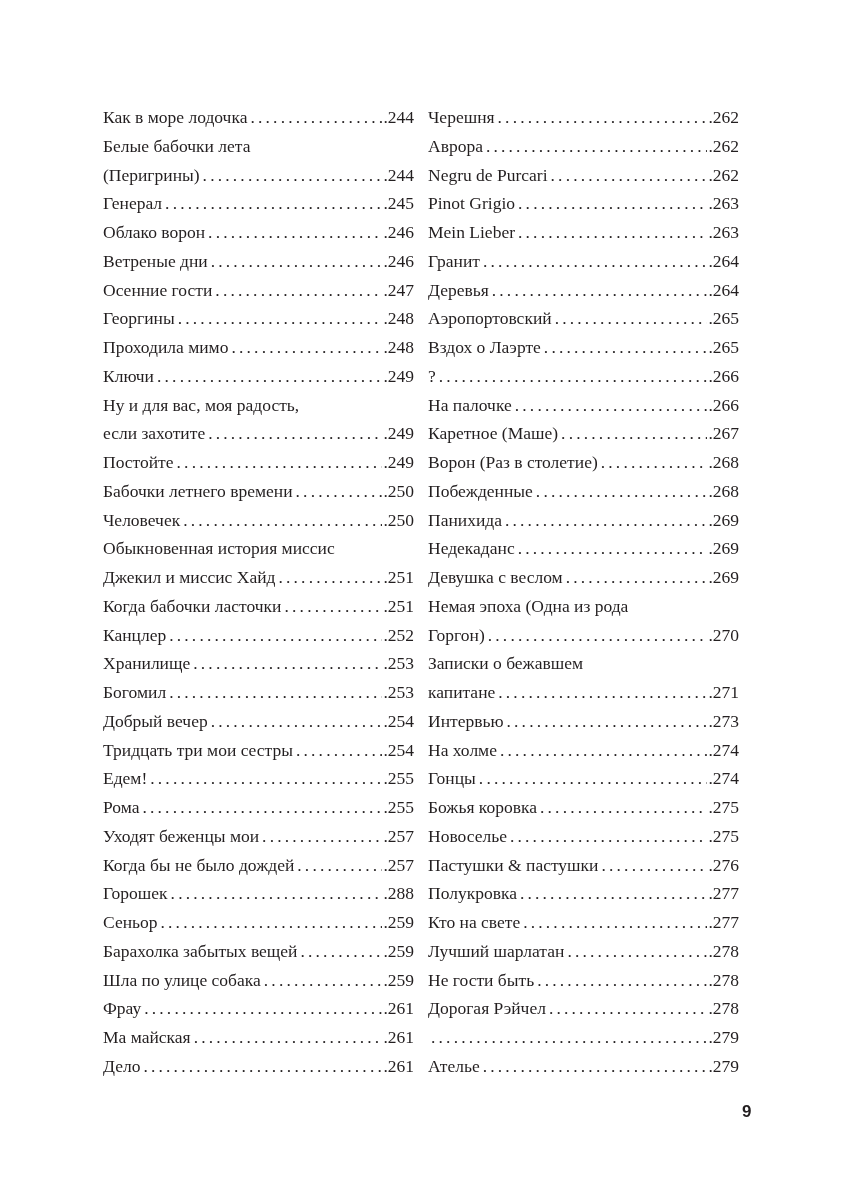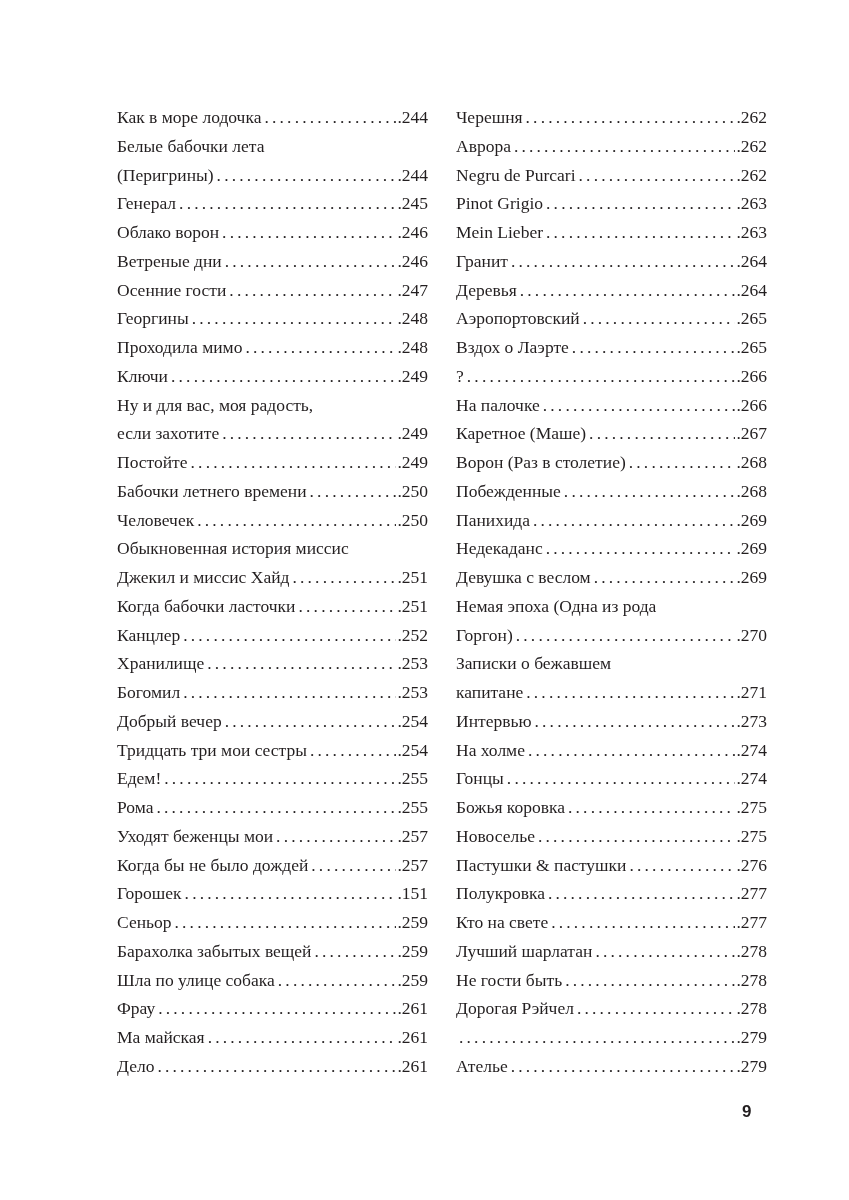--- a/index.html
+++ b/index.html
@@ -1,20 +1,20 @@
 <!DOCTYPE html>
 <html><head>
 <meta charset="utf-8">
 <style>
   html, body { margin: 0; padding: 0; background: #ffffff; }
   body { width: 849px; height: 1200px; position: relative; overflow: hidden;
          font-family: "Liberation Serif", "DejaVu Serif", serif; color: #231f20; }
   .col { position: absolute; top: 103px; width: 311px; }
-  .col-left { left: 117px; }
-  .col-right { left: 456px; }
+  .col-left { left: 103px; }
+  .col-right { left: 428px; }
   .entry { font-size: 17.5px; line-height: 28.75px; }
   .line { display: flex; align-items: baseline; white-space: nowrap; }
   .title { flex: 0 0 auto; }
   .leader { flex: 1 1 auto; overflow: hidden; white-space: nowrap; letter-spacing: 2.6px; margin: 0 1px 0 3px; }
   .leader::before { content: ". . . . . . . . . . . . . . . . . . . . . . . . . . . . . . . . . . . . . . . . . . . . . . . . . . . . . . . . . . . . . . . . . . . . . . . . . . . . . . . ."; letter-spacing: 0; word-spacing: -1.2px; }
   .page { flex: 0 0 auto; }
   .page::before { content: "."; }
   .folio { position: absolute; left: 742px; top: 1102px; font-family: "Liberation Sans", "DejaVu Sans", sans-serif;
            font-weight: bold; font-size: 17px; color: #231f20; }
 </style>
@@ -196,21 +196,21 @@
       <div class="line">
         <span class="title">Когда бы не было дождей</span>
         <span class="leader"></span>
         <span class="page">257</span>
       </div>
     </div>
     <div class="entry">
       <div class="line">
         <span class="title">Горошек</span>
         <span class="leader"></span>
-        <span class="page">151</span>
+        <span class="page">288</span>
       </div>
     </div>
     <div class="entry">
       <div class="line">
         <span class="title">Сеньор</span>
         <span class="leader"></span>
         <span class="page">259</span>
       </div>
     </div>
     <div class="entry">

